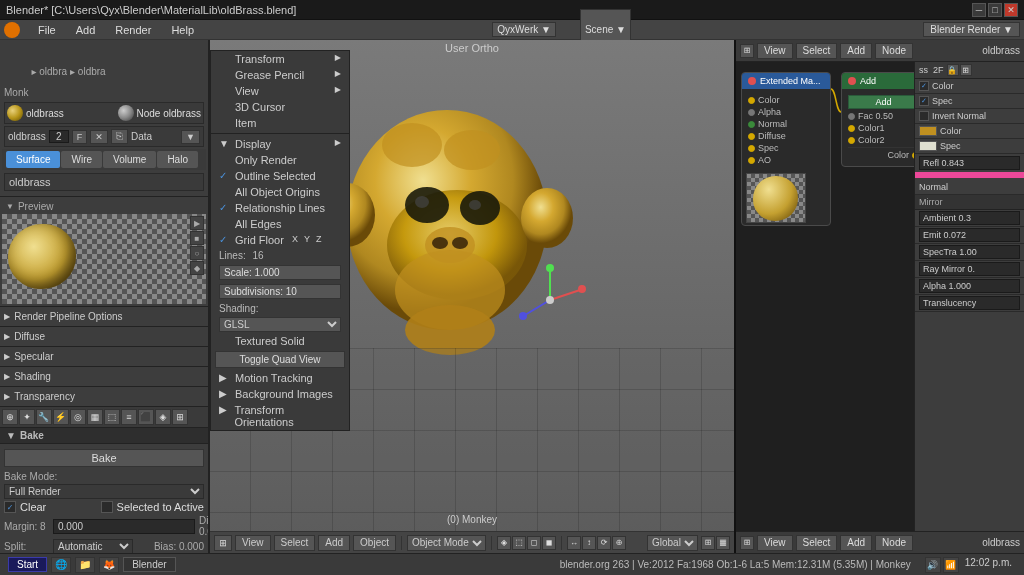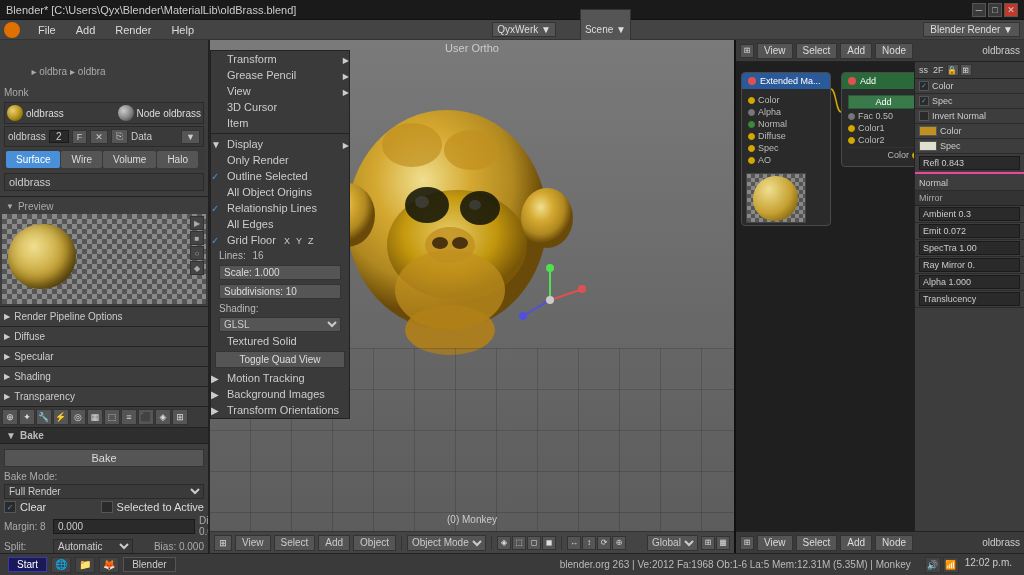--- a/index.html
+++ b/index.html
@@ -138,26 +138,26 @@
     .context-menu {
       position: absolute;
       top: 10px;
       left: 0;
       width: 140px;
       background: #3a3a3a;
       border: 1px solid #222;
       z-index: 10;
     }
     .ctx-item {
-      padding: 2px 0;
+      padding: 2px 8px;
       color: #ccc;
       font-size: 11px;
       cursor: pointer;
       display: flex;
-      align-items: flex-end;
+      align-items: flex-start;
       gap: 4px;
     }
     .ctx-separator { height: 1px; background: #222; margin: 2px 0; }
     .ctx-arrow { margin-left: auto; font-size: 8px; }
     .ctx-check { width: 12px; font-size: 10px; }
     .toolbar-btn {
       background: #555;
       border: 1px solid #333;
       color: #ddd;
       padding: 1px 6px;
@@ -923,21 +923,21 @@
         <div style="display:flex;align-items:center;gap:3px;padding:2px 4px;border-bottom:1px solid #2a2a2a;">
           <div style="width:18px;height:10px;background:#c09020;border:1px solid #555;cursor:pointer;"></div>
           <span style="font-size:9px;color:#ccc;">Color</span>
         </div>
 
         <div style="display:flex;align-items:center;gap:3px;padding:2px 4px;border-bottom:1px solid #2a2a2a;">
           <div style="width:18px;height:10px;background:#e0e0d0;border:1px solid #555;cursor:pointer;"></div>
           <span style="font-size:9px;color:#ccc;">Spec</span>
         </div>
 
-        <div style="padding:2px 4px;border-bottom:2px solid #ec4899;">
+        <div style="padding:2px 4px;border-bottom:6px solid #ec4899;">
           <div style="background:#2a2a2a;border:1px solid #1a1a1a;padding:1px 3px;font-size:9px;color:#ccc;cursor:pointer;">Refl 0.843</div>
         </div>
 
         <div style="padding:2px 4px;border-bottom:1px solid #2a2a2a;">
           <span style="font-size:9px;color:#ccc;">Normal</span>
         </div>
 
         <div style="background:#333;padding:2px 4px;border-bottom:1px solid #222;font-size:9px;color:#aaa;">
           <span>Mirror</span>
         </div>

